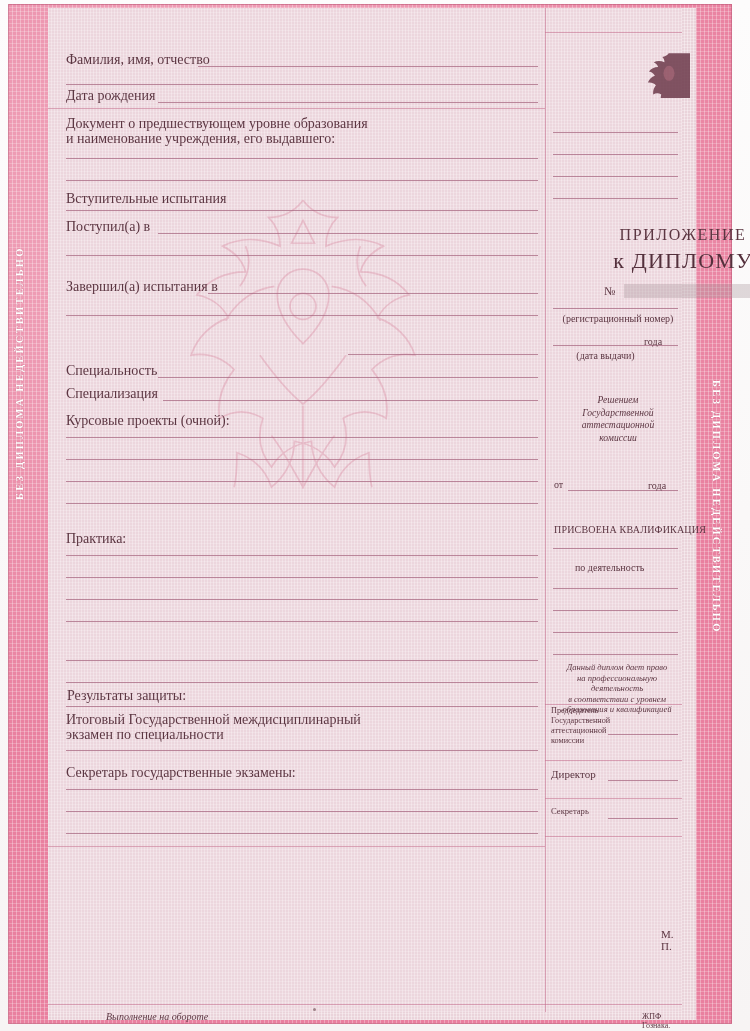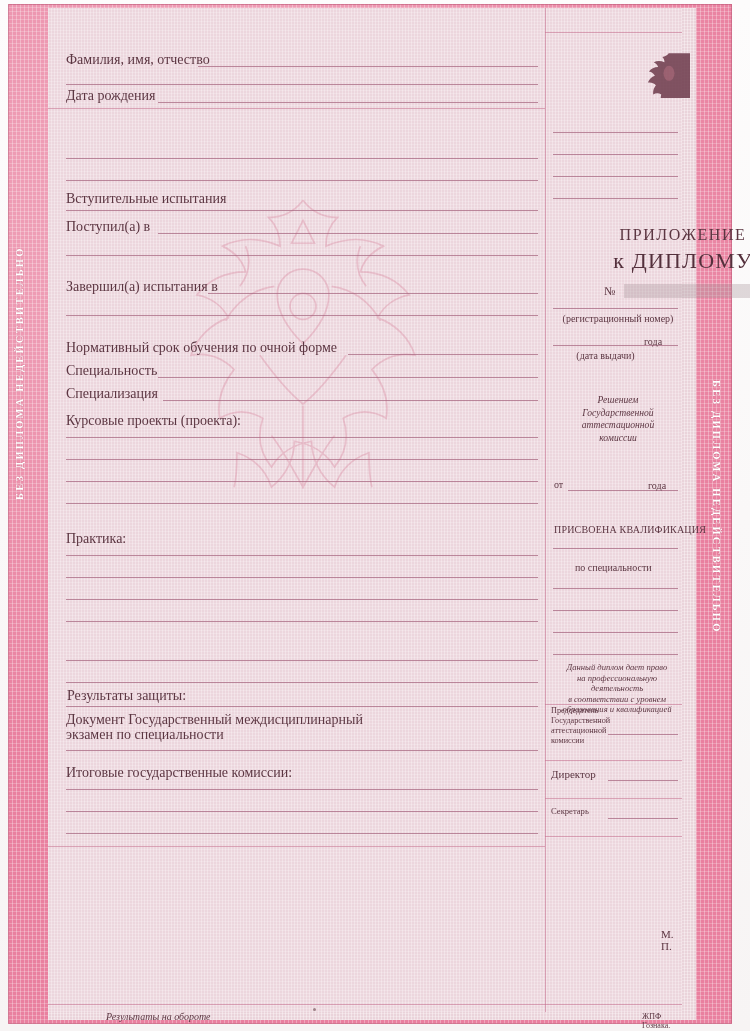--- a/index.html
+++ b/index.html
@@ -300,66 +300,67 @@
       </svg>
     </div>
 
     <div class="lbl" style="left:18px; top:44px;">Фамилия, имя, отчество</div>
     <div class="rule" style="left:150px; top:58px; width:340px;"></div>
     <div class="rule" style="left:18px; top:76px; width:472px;"></div>
 
     <div class="lbl" style="left:18px; top:80px;">Дата рождения</div>
     <div class="rule" style="left:110px; top:94px; width:380px;"></div>
 
+    <div class="lbl" style="left:18px; top:108px;">Документ о предшествующем уровне образования
+и наименование учреждения, его выдавшего:</div>
     <div class="rule" style="left:18px; top:150px; width:472px;"></div>
     <div class="rule" style="left:18px; top:172px; width:472px;"></div>
 
     <div class="lbl" style="left:18px; top:183px;font-family:Liberation Serif, serif;">Вступительные испытания</div>
     <div class="rule" style="left:18px; top:202px; width:472px;"></div>
 
     <div class="lbl" style="left:18px; top:211px;">Поступил(а) в</div>
     <div class="rule" style="left:110px; top:225px; width:380px;"></div>
     <div class="rule" style="left:18px; top:247px; width:472px;"></div>
 
     <div class="lbl" style="left:18px; top:271px;">Завершил(а) испытания в</div>
     <div class="rule" style="left:160px; top:285px; width:330px;"></div>
     <div class="rule" style="left:18px; top:307px; width:472px;"></div>
 
-    <div class="lbl" style="left:18px; top:332px;">Нормативный срок обучения по очной форме</div>
     <div class="rule" style="left:300px; top:346px; width:190px;"></div>
 
     <div class="lbl" style="left:18px; top:355px;">Специальность</div>
     <div class="rule" style="left:110px; top:369px; width:380px;"></div>
 
     <div class="lbl" style="left:18px; top:378px;">Специализация</div>
     <div class="rule" style="left:115px; top:392px; width:375px;"></div>
 
-    <div class="lbl" style="left:18px; top:405px;">Курсовые проекты (проекта):</div>
+    <div class="lbl" style="left:18px; top:405px;">Курсовые проекты (очной):</div>
     <div class="rule" style="left:18px; top:429px; width:472px;"></div>
     <div class="rule" style="left:18px; top:451px; width:472px;"></div>
     <div class="rule" style="left:18px; top:473px; width:472px;"></div>
     <div class="rule" style="left:18px; top:495px; width:472px;"></div>
 
     <div class="lbl" style="left:18px; top:523px;">Практика:</div>
     <div class="rule" style="left:18px; top:547px; width:472px;"></div>
     <div class="rule" style="left:18px; top:569px; width:472px;"></div>
     <div class="rule" style="left:18px; top:591px; width:472px;"></div>
     <div class="rule" style="left:18px; top:613px; width:472px;"></div>
 
     <div class="rule" style="left:18px; top:652px; width:472px;"></div>
     <div class="rule" style="left:18px; top:674px; width:472px;"></div>
 
     <div class="lbl" style="left:19px; top:680px;">Результаты защиты:</div>
     <div class="rule" style="left:18px; top:698px; width:472px;"></div>
 
-    <div class="lbl" style="left:18px; top:704px;">Документ Государственный междисциплинарный
+    <div class="lbl" style="left:18px; top:704px;">Итоговый Государственной междисциплинарный
 экзамен по специальности</div>
     <div class="rule" style="left:18px; top:742px; width:472px;"></div>
 
-    <div class="lbl" style="left:18px; top:757px;">Итоговые государственные комиссии:</div>
+    <div class="lbl" style="left:18px; top:757px;">Секретарь государственные экзамены:</div>
     <div class="rule" style="left:18px; top:781px; width:472px;"></div>
     <div class="rule" style="left:18px; top:803px; width:472px;"></div>
     <div class="rule" style="left:18px; top:825px; width:472px;"></div>
 
     <div class="rule" style="left:505px; top:124px; width:125px;"></div>
     <div class="rule" style="left:505px; top:146px; width:125px;"></div>
     <div class="rule" style="left:505px; top:168px; width:125px;"></div>
     <div class="rule" style="left:505px; top:190px; width:125px;"></div>
 
     <div class="title-prilozhenie">ПРИЛОЖЕНИЕ</div>
@@ -381,21 +382,21 @@
 комиссии</span>
     </div>
 
     <div class="lbl small" style="left:506px; top:469px;">от</div>
     <div class="rule" style="left:520px; top:482px; width:110px;"></div>
     <div class="lbl small" style="left:600px; top:470px;">года</div>
 
     <div class="lbl small" style="left:506px; top:514px; letter-spacing:.2px;">ПРИСВОЕНА КВАЛИФИКАЦИЯ</div>
     <div class="rule" style="left:505px; top:540px; width:125px;"></div>
 
-    <div class="lbl small" style="left:527px; top:552px;">по специальности</div>
+    <div class="lbl small" style="left:527px; top:552px;">по деятельность</div>
     <div class="rule" style="left:505px; top:580px; width:125px;"></div>
     <div class="rule" style="left:505px; top:602px; width:125px;"></div>
     <div class="rule" style="left:505px; top:624px; width:125px;"></div>
     <div class="rule" style="left:505px; top:646px; width:125px;"></div>
 
     <div class="tiny-ital" style="left:505px; top:654px; width:128px; text-align:center;">Данный диплом дает право
 на профессиональную деятельность
 в соответствии с уровнем
 образования и квалификацией</div>
 
@@ -414,17 +415,17 @@
     <div class="tiny" style="left:503px; top:798px; width:60px; font-size:8.6px;">Секретарь</div>
     <div class="rule" style="left:560px; top:810px; width:70px;"></div>
 
     <div class="hline" style="left:497px; top:828px; width:137px;"></div>
 
     <div class="mp">М. П.</div>
 
     <div class="hline" style="left:0px; top:838px; width:497px;"></div>
     <div class="hline" style="left:0px; top:996px; width:634px;"></div>
 
-    <div class="footer-left">Результаты на обороте</div>
+    <div class="footer-left">Выполнение на обороте</div>
     <div class="footer-right">ЖПФ Гознака. 1997.</div>
     <div class="speck"></div>
   </div>
 </div>
 
 </body></html>

